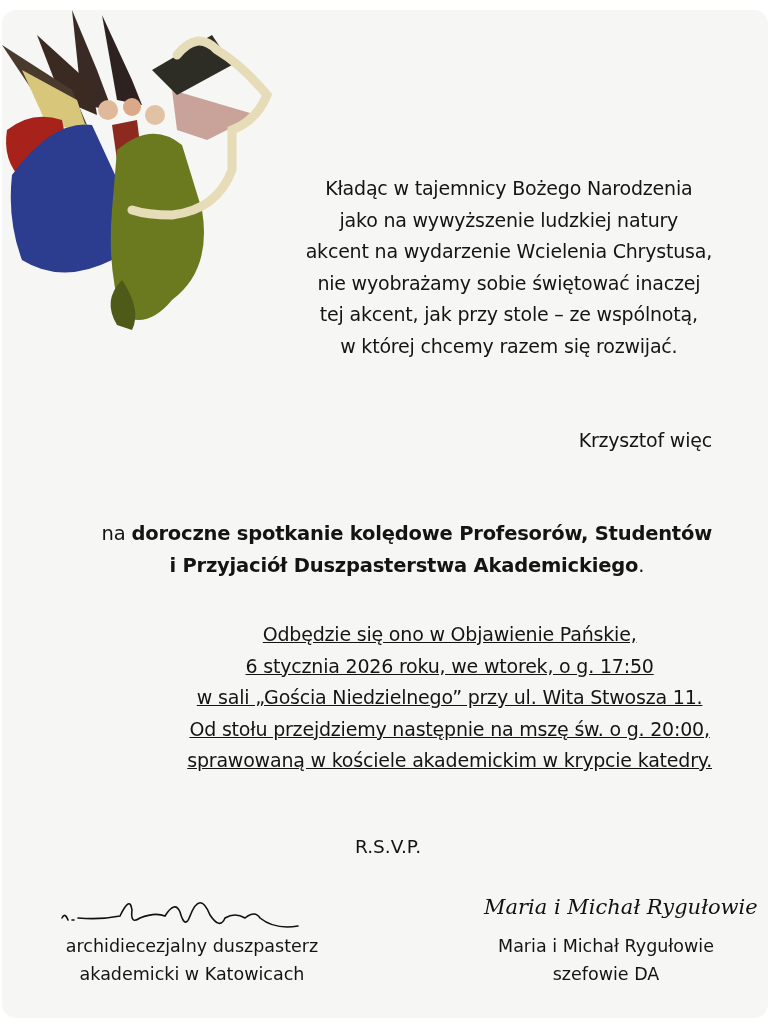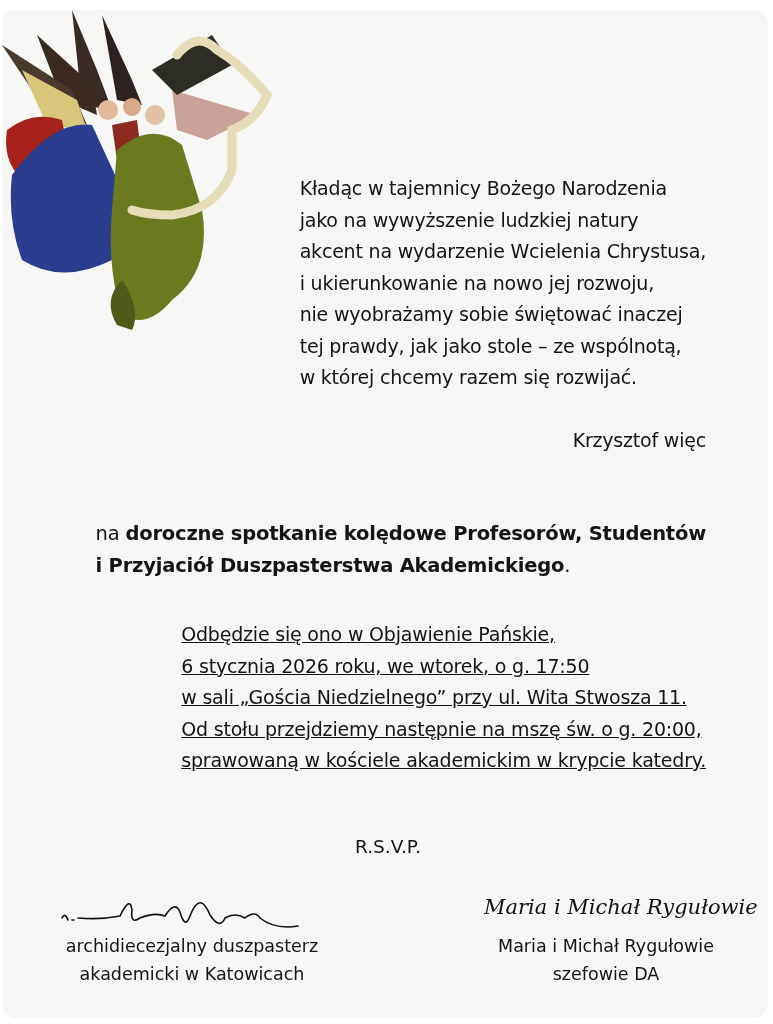--- a/index.html
+++ b/index.html
@@ -6,21 +6,21 @@
     body {
       width: 773px; height: 1024px; background: #ffffff; position: relative; overflow: hidden;
       font-family: "DejaVu Sans", "Liberation Sans", sans-serif; color: #141414;
     }
     .card {
       position: absolute; left: 2px; top: 10px; width: 766px; height: 1008px;
       background: #f6f6f4; border-radius: 14px;
     }
     .angels { position: absolute; left: 0; top: 0; width: 275px; height: 330px; }
     .para {
-      position: absolute; right: 62px; text-align: left;
+      position: absolute; right: 56px; text-align: center;
       font-size: 19px; line-height: 31.5px; letter-spacing: -0.2px;
     }
     .p1 { top: 163px; }
     .p2 { top: 415px; }
     .p3 { top: 508px; font-size: 19.5px; }
     .p3 b { font-weight: bold; }
     .p4 { top: 609px; text-decoration: underline; }
     .rsvp {
       position: absolute; left: 353px; top: 826px; font-size: 18.5px;
     }
@@ -58,23 +58,22 @@
     <circle cx="130" cy="97" r="9" fill="#d9a98a"></circle>
     <circle cx="153" cy="105" r="10" fill="#e2c2a4"></circle>
 
     <path d="M175 45 Q195 20 215 40 Q240 55 265 85 Q255 110 230 120 L230 160 Q215 200 170 205 Q145 205 130 200" fill="none" stroke="#e6dcb8" stroke-width="9" stroke-linecap="round"></path>
   </svg>
 
   <div class="para p1">
     <div>Kładąc w tajemnicy Bożego Narodzenia</div>
     <div>jako na wywyższenie ludzkiej natury</div>
     <div>akcent na wydarzenie Wcielenia Chrystusa,</div>
-    <div>i ukierunkowanie na nowo jej rozwoju,</div>
     <div>nie wyobrażamy sobie świętować inaczej</div>
-    <div>tej prawdy, jak jako stole – ze wspólnotą,</div>
+    <div>tej akcent, jak przy stole – ze wspólnotą,</div>
     <div>w której chcemy razem się rozwijać.</div>
   </div>
 
   <div class="para p2">Krzysztof więc</div>
 
   <div class="para p3">
     <div><span>na </span><b>doroczne spotkanie kolędowe Profesorów, Studentów</b></div>
     <div><b>i Przyjaciół Duszpasterstwa Akademickiego</b><span>.</span></div>
   </div>
 

